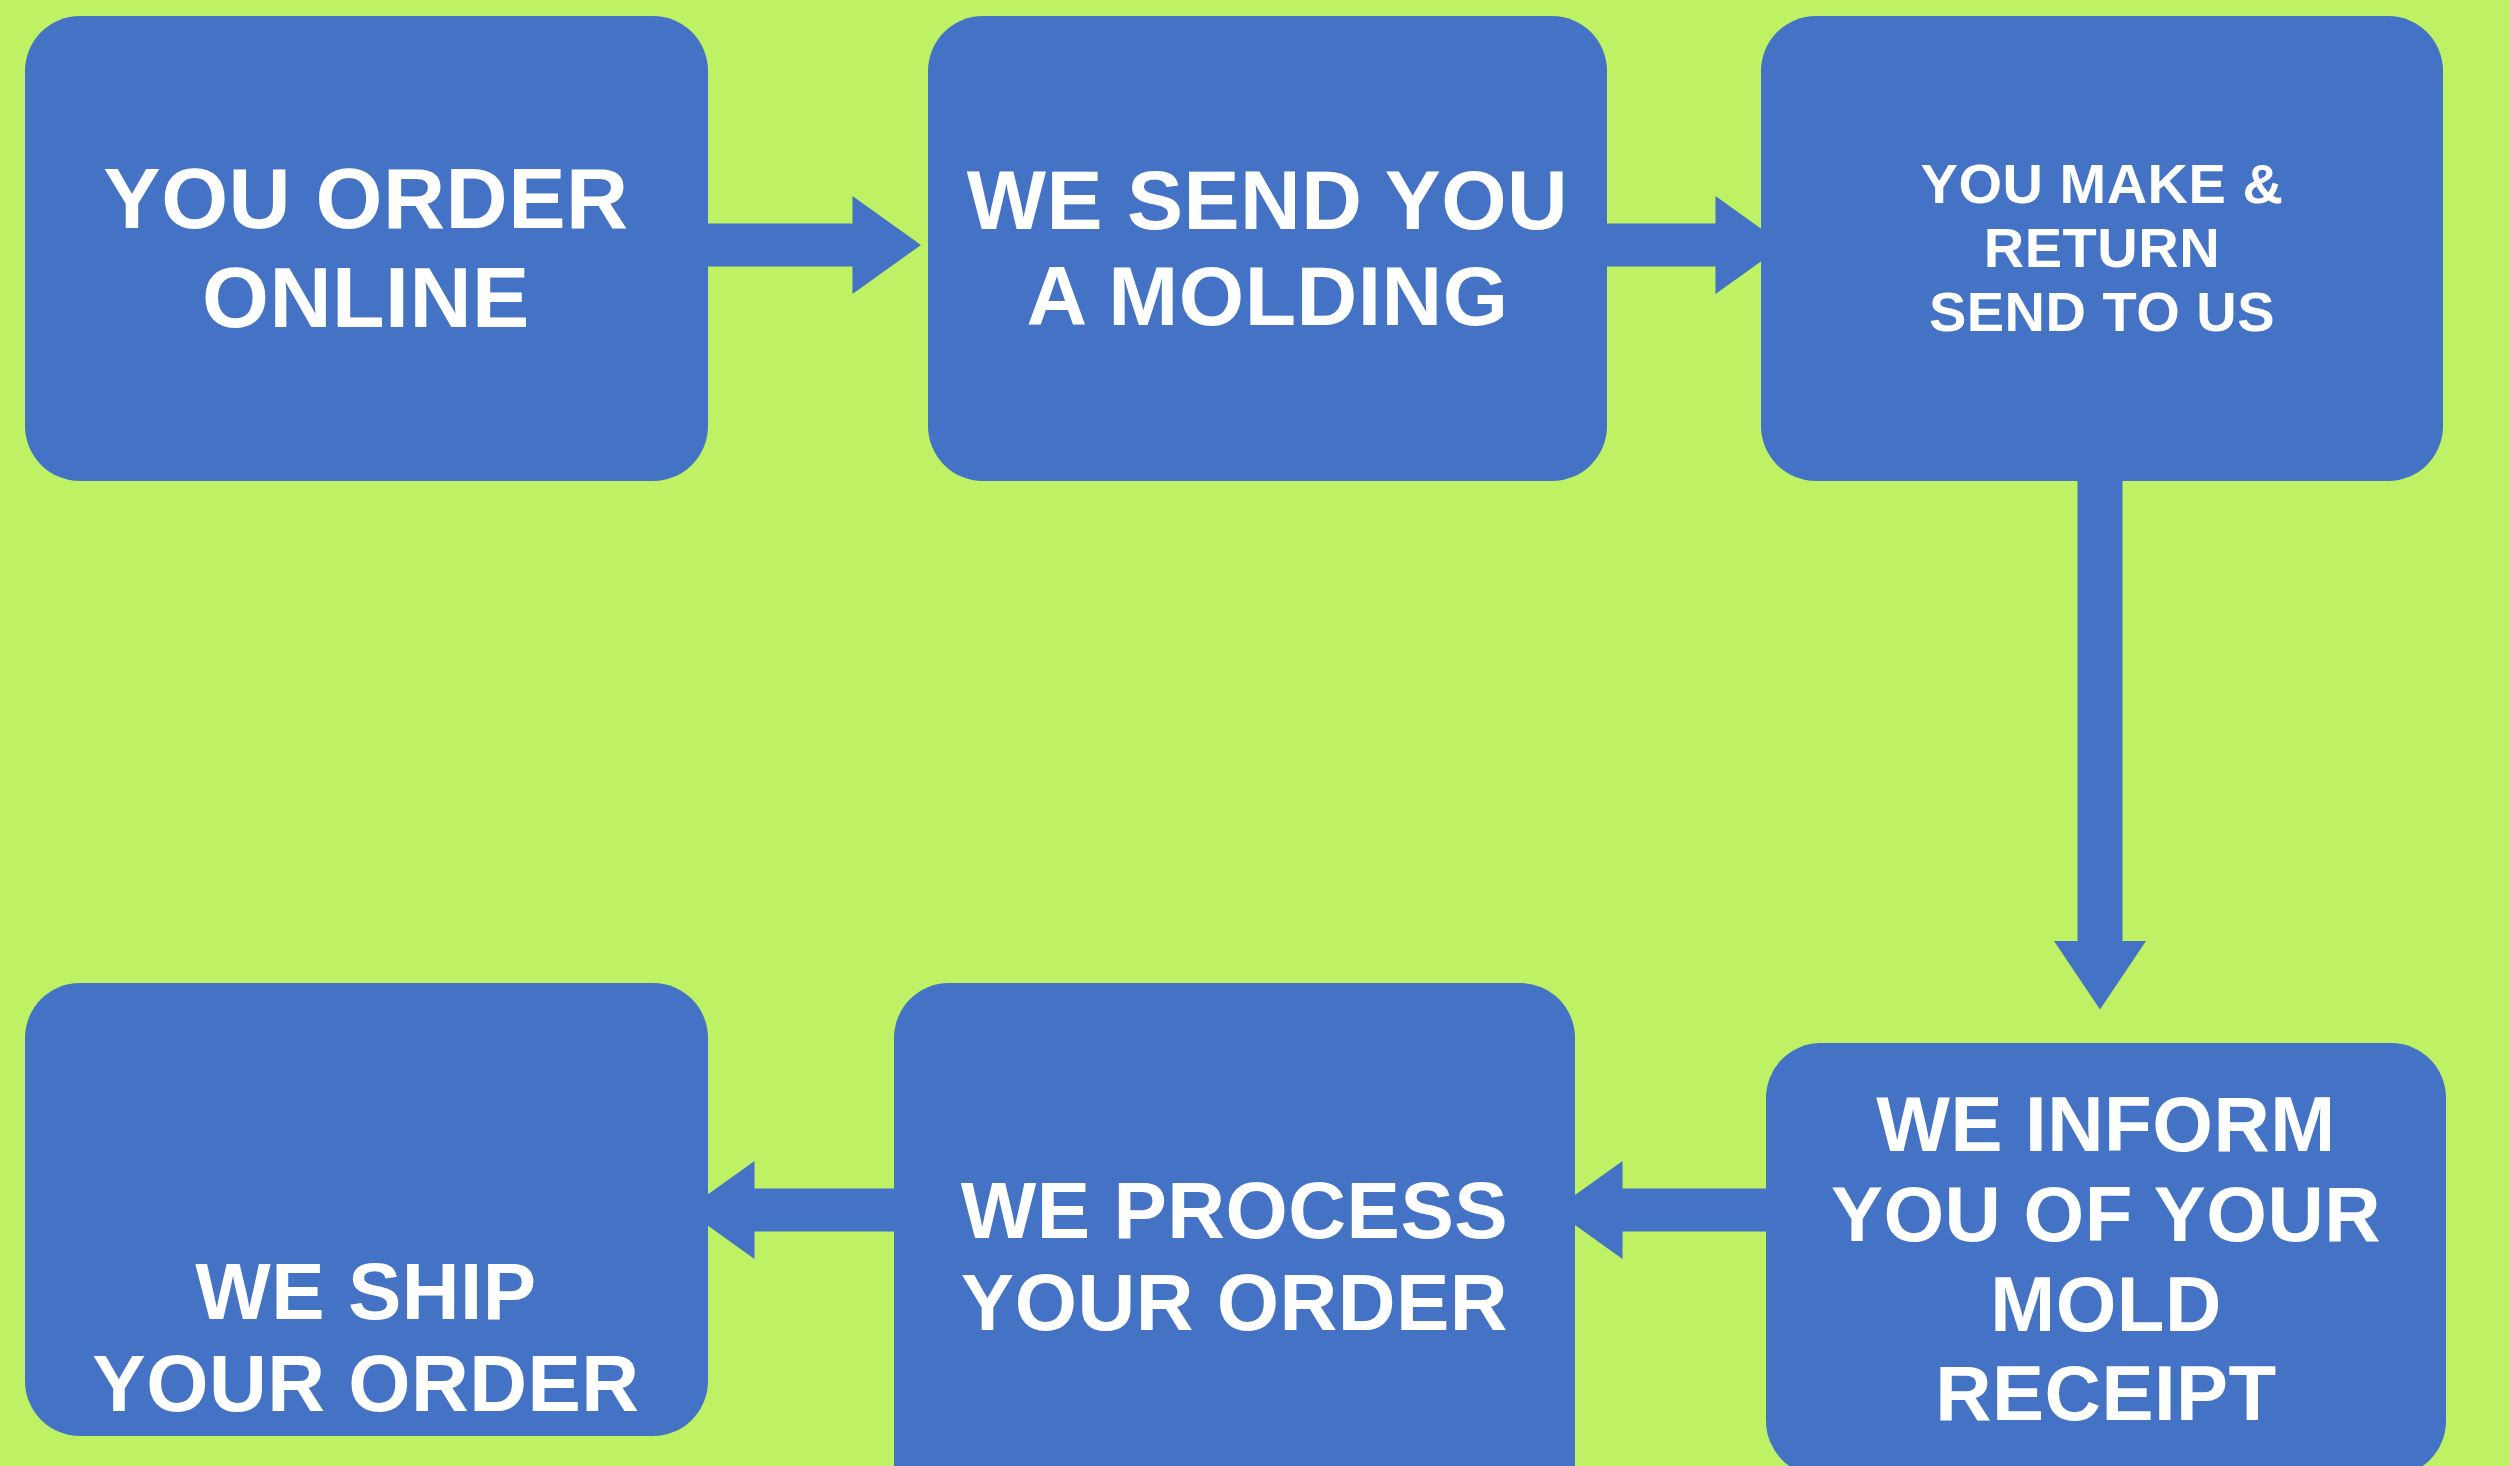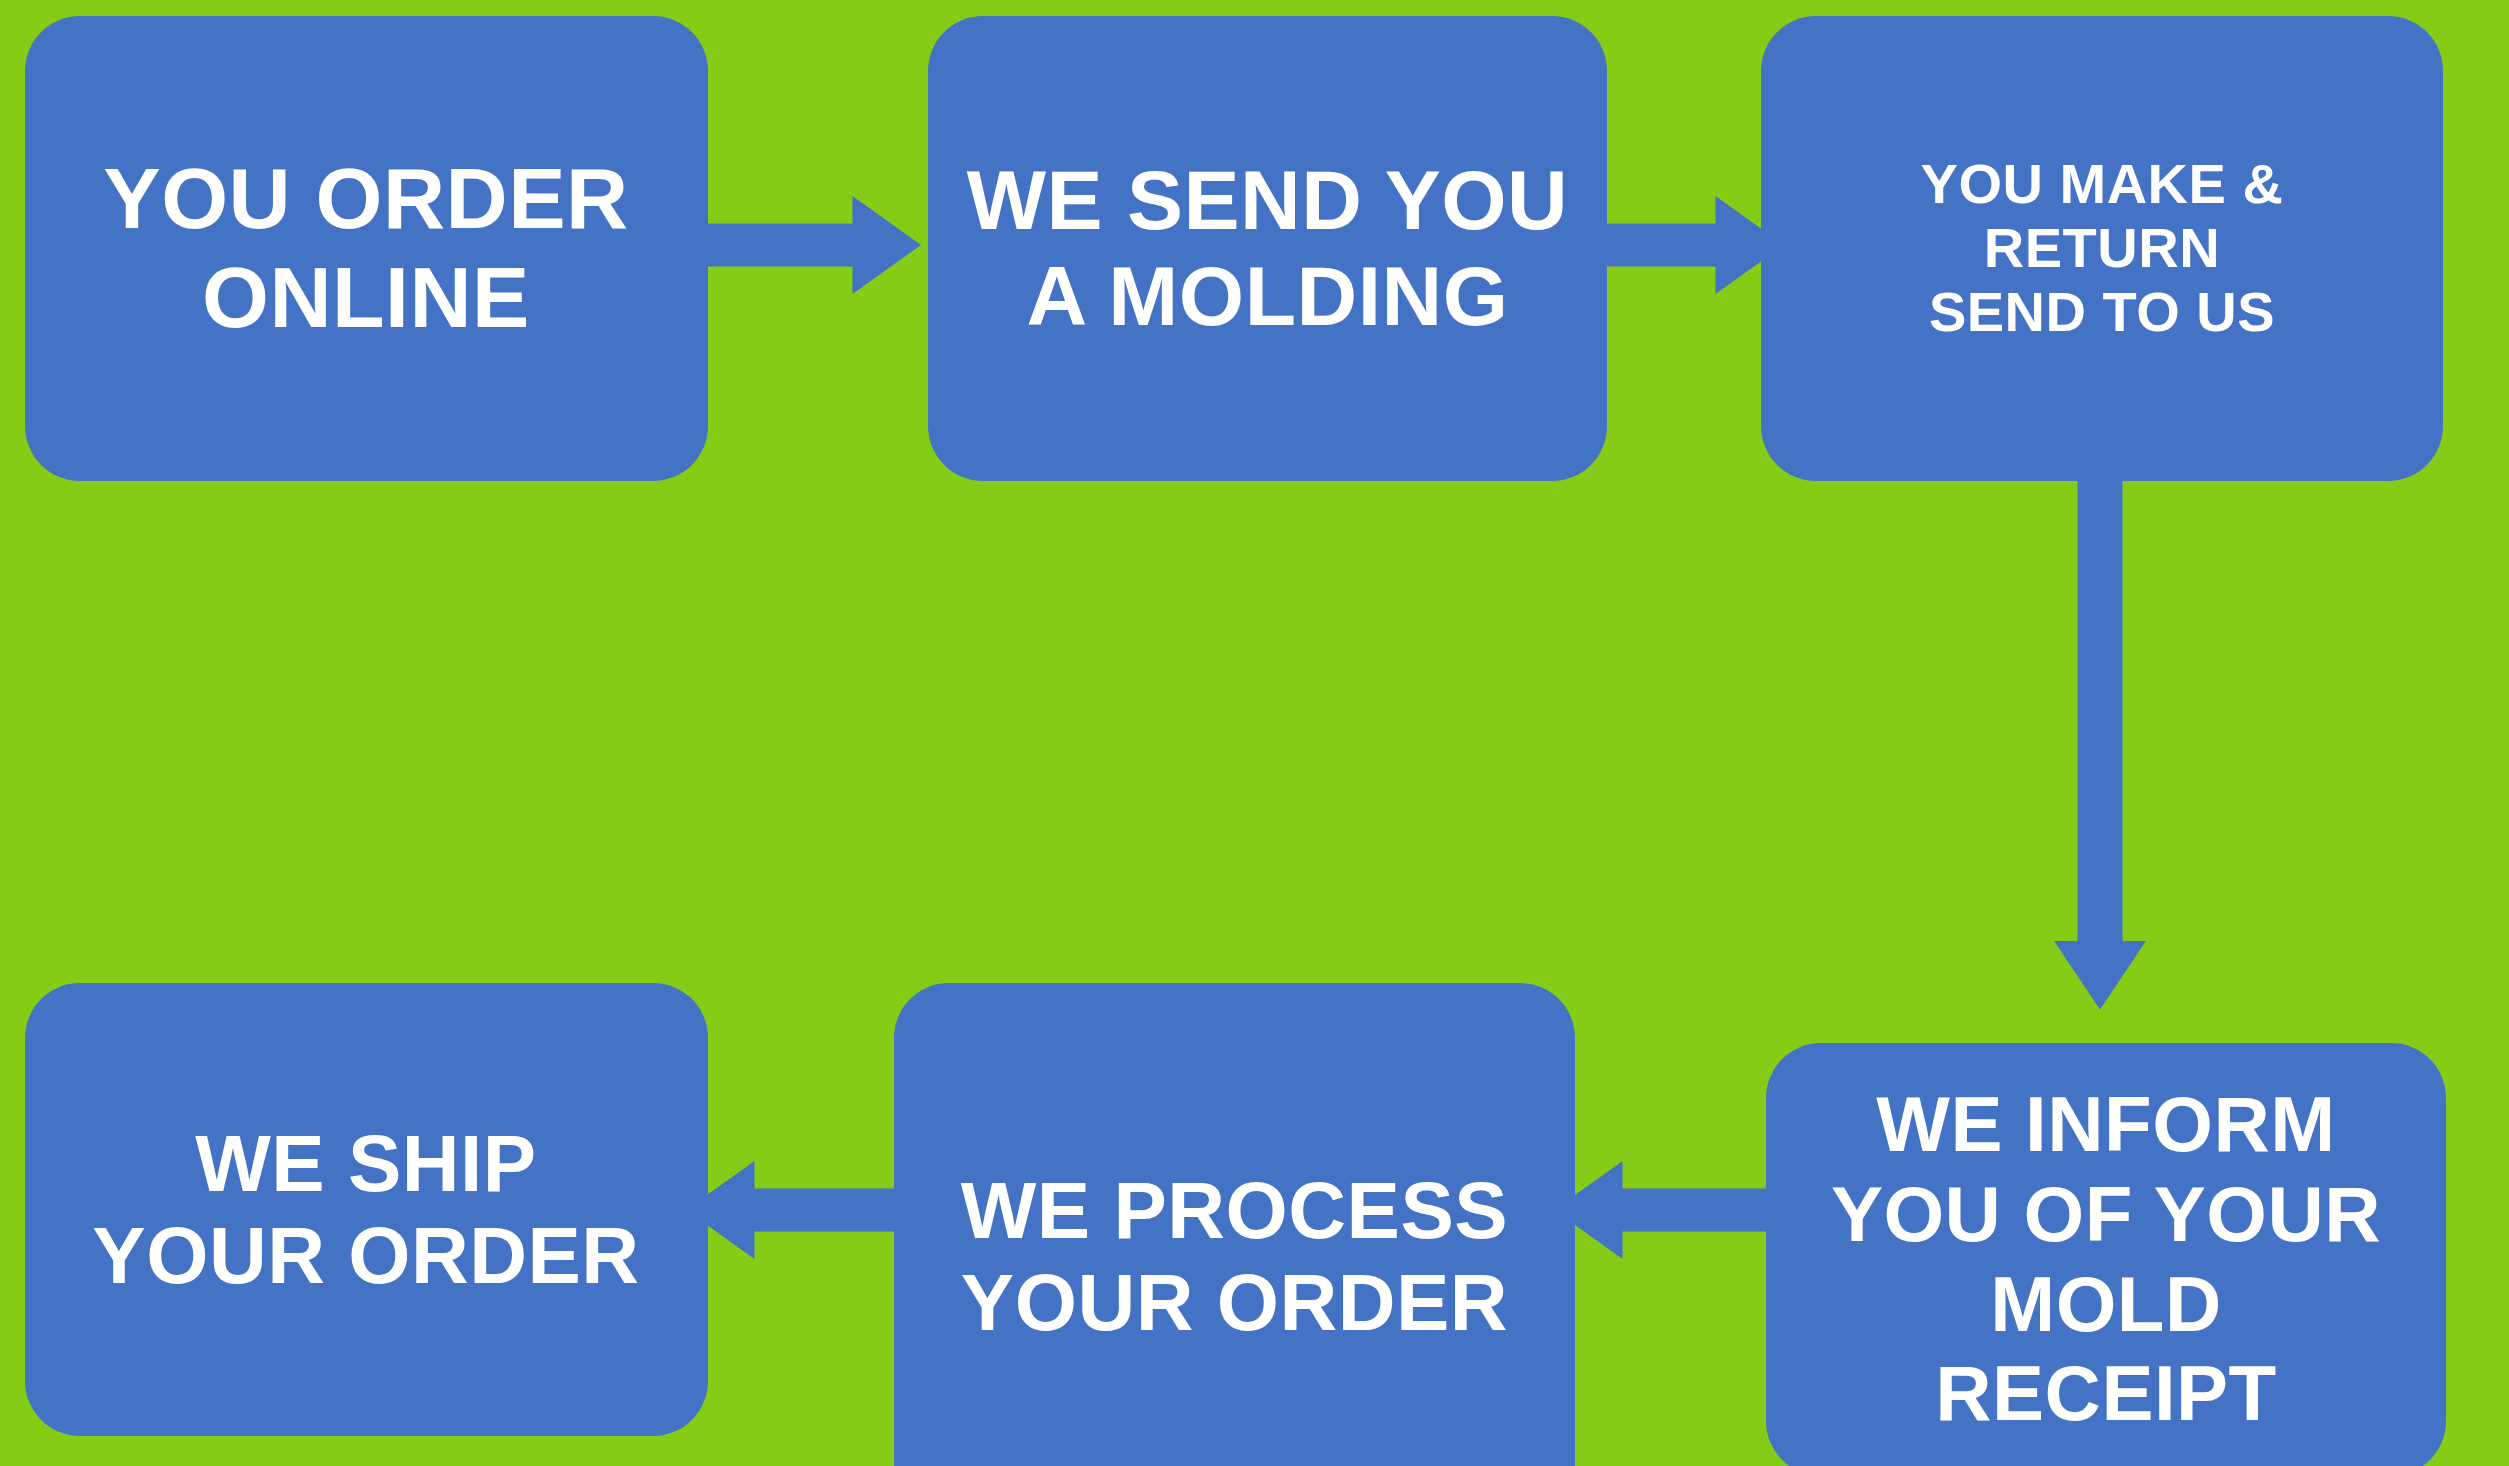--- a/index.html
+++ b/index.html
@@ -4,21 +4,21 @@
 <style>
   html, body {
     margin: 0;
     padding: 0;
     background: #ffffff;
   }
   #stage {
     position: relative;
     width: 2509px;
     height: 1466px;
-    background: #84cc16;
+    background: #bef264;
     overflow: hidden;
     font-family: "Liberation Sans", sans-serif;
   }
   .node {
     position: absolute;
     box-sizing: border-box;
     background: #4472C4;
     border-radius: 55px;
     display: flex;
     align-items: center;
@@ -39,21 +39,21 @@
     display: block;
     white-space: nowrap;
   }
 
   
   #node-order-online   { left: 24.5px;   top: 15.7px;   width: 683px; height: 465px; font-size: 86px; }
   #node-molding-kit    { left: 896px;  top: 15.7px;   width: 679px; height: 465px; font-size: 84px; margin-left: 32px; }
   #node-return-molds   { left: 1761px; top: 15.7px;   width: 682px; height: 465px; font-size: 56px; }
   #node-mold-receipt   { left: 1766px; top: 1003px; width: 680px; height: 433px; font-size: 78px; margin-top: 40px; }
   #node-process-order  { left: 894px;  top: 983px; width: 681px; height: 547px; font-size: 80px; }
-  #node-ship-order     { left: 24.5px;   top: 983px; width: 683px; height: 453px; font-size: 80px; }
+  #node-ship-order     { left: 24.5px;   top: 983px; width: 683px; height: 453px; font-size: 80px; align-items: flex-end; }
 
   
   .arrow {
     position: absolute;
     z-index: 2;
   }
   .arrow svg { display: block; overflow: visible; }
 
   #arrow-order-to-kit   { left: 686px;  top: 196px; width: 235px; height: 98px; }
   #arrow-kit-to-molds   { left: 1554px; top: 196px; width: 230px; height: 98px; }

